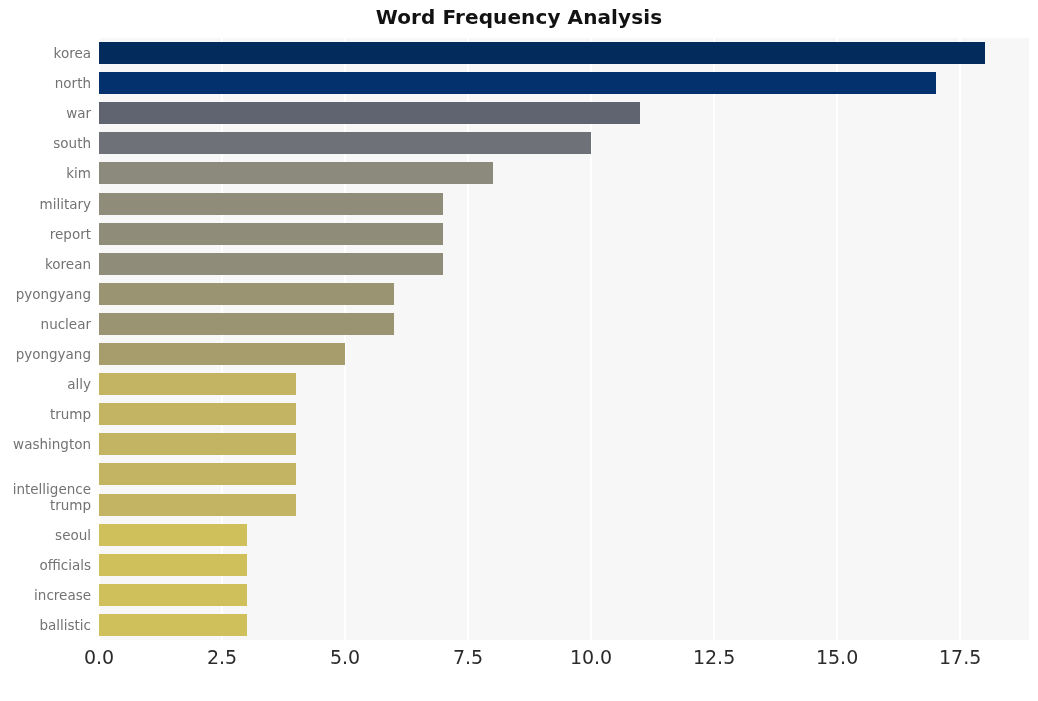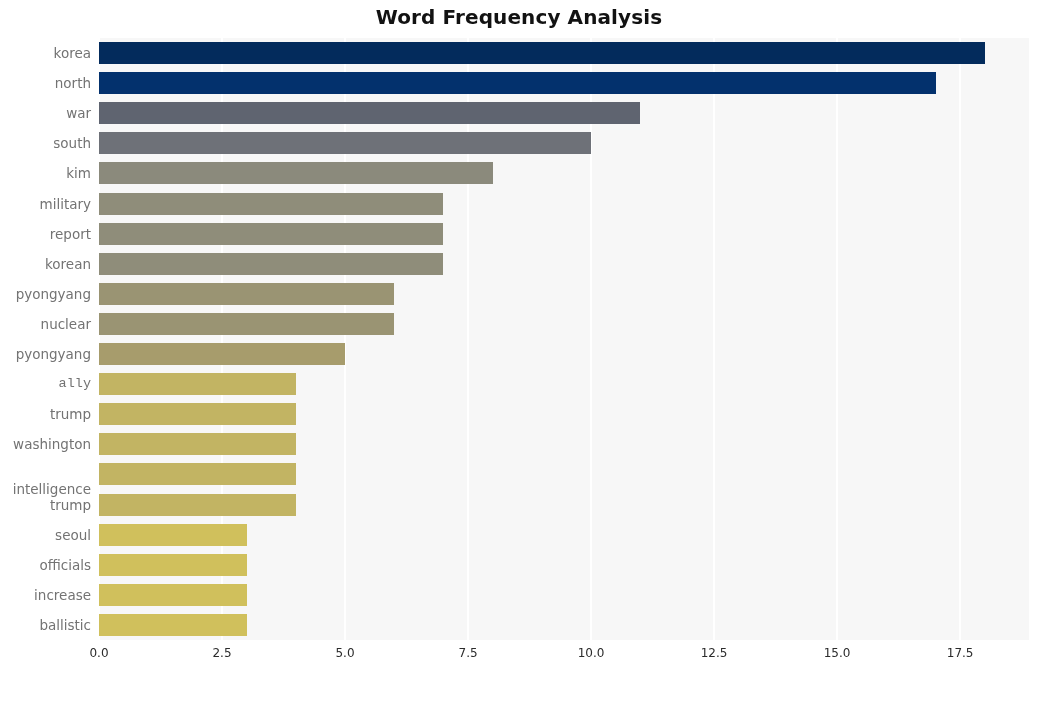--- a/index.html
+++ b/index.html
@@ -85,21 +85,21 @@
     position: absolute;
     left: 0;
     top: 646px;
     width: 1038px;
     height: 22px;
   }
   .xtick {
     position: absolute;
     top: 0;
     transform: translateX(-50%);
-    font-size: 12px;
+    font-size: 19px;
     color: #2b2b2b;
     white-space: nowrap;
   }
   #xaxis-label {
     position: absolute;
     left: 99px;
     top: 674px;
     width: 930px;
     text-align: center;
     font-size: 14px;
@@ -193,21 +193,21 @@
       <div class="ytick" style="top: 38.15px;">north</div>
       <div class="ytick" style="top: 68.25px;">war</div>
       <div class="ytick" style="top: 98.35px;">south</div>
       <div class="ytick" style="top: 128.45px;">kim</div>
       <div class="ytick" style="top: 158.55px;">military</div>
       <div class="ytick" style="top: 188.65px;">report</div>
       <div class="ytick" style="top: 218.75px;">korean</div>
       <div class="ytick" style="top: 248.85px;">pyongyang</div>
       <div class="ytick" style="top: 278.95px;">nuclear</div>
       <div class="ytick" style="top: 309.05px;">pyongyang</div>
-      <div class="ytick" style="top: 339.15px; font-family: Liberation Mono, monospace;">ally</div>
+      <div class="ytick" style="top: 339.15px;">ally</div>
       <div class="ytick" style="top: 369.25px;">trump</div>
       <div class="ytick" style="top: 399.35px;">washington</div>
       <div class="ytick" style="top: 444px;">intelligence</div>
       <div class="ytick" style="top: 459.55px;">trump</div>
       <div class="ytick" style="top: 489.65px;">seoul</div>
       <div class="ytick" style="top: 519.75px;">officials</div>
       <div class="ytick" style="top: 549.85px;">increase</div>
       <div class="ytick" style="top: 579.95px;">ballistic</div>
     </div>
 

